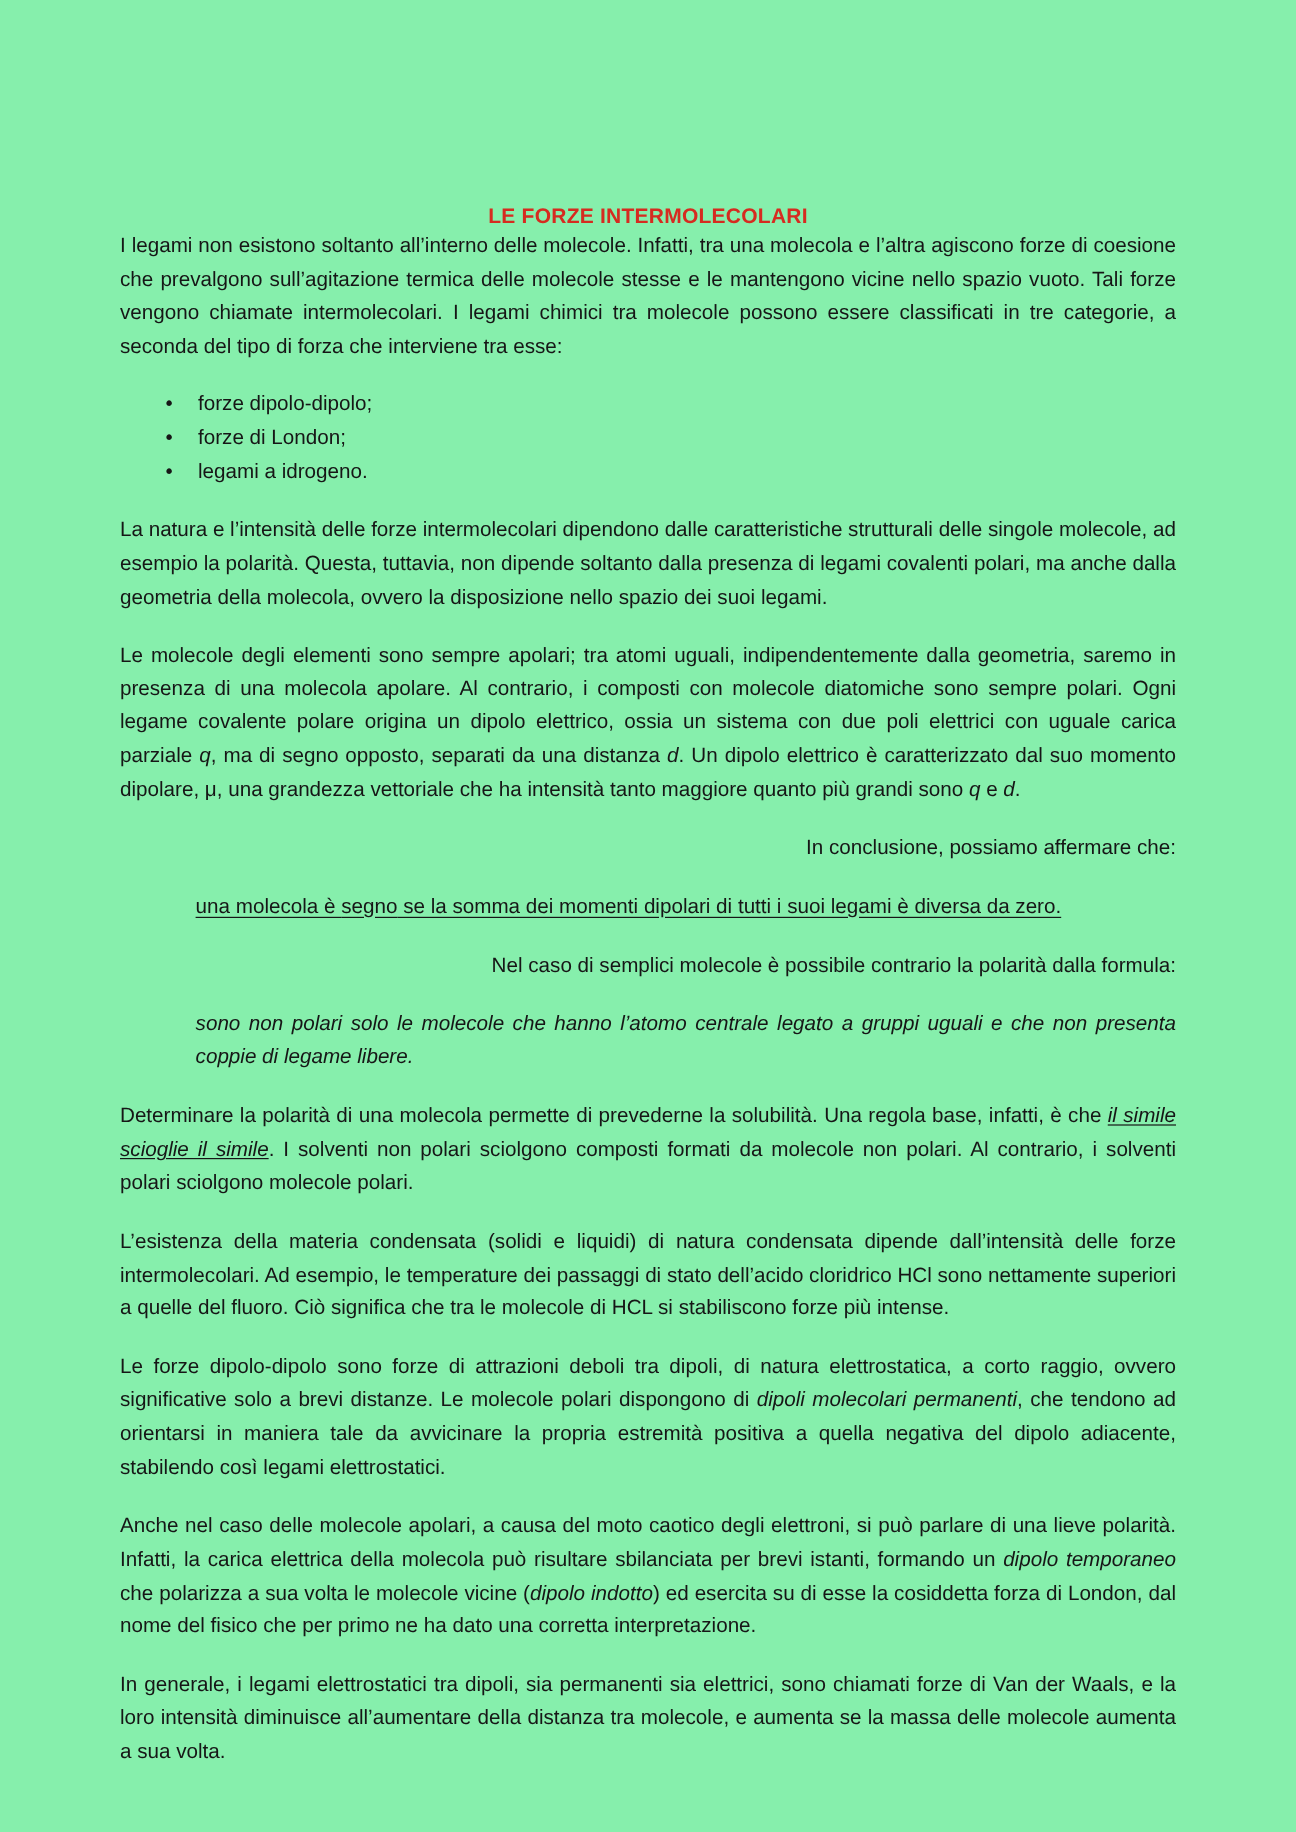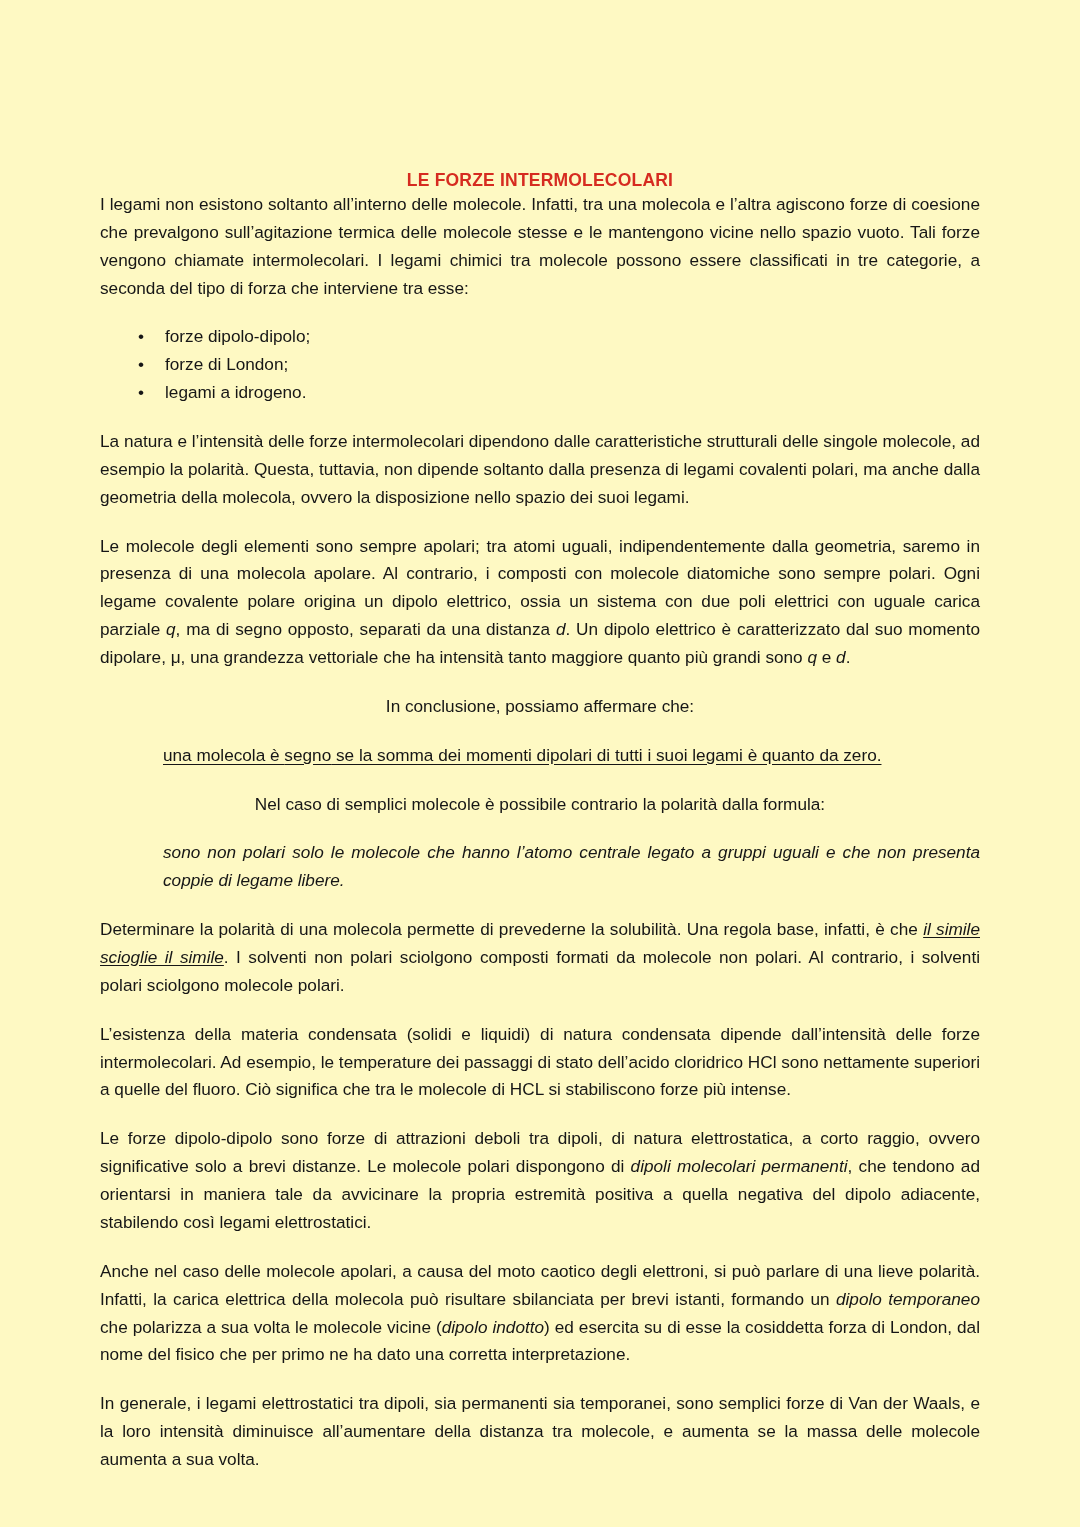--- a/index.html
+++ b/index.html
@@ -6,21 +6,21 @@
   html, body {
     margin: 0;
     padding: 0;
     background: #ffffff;
   }
   .page {
     position: relative;
     width: 1080px;
     height: 1527px;
     margin: 0 auto;
-    background: #fef9c3;
+    background: #86efac;
     overflow: hidden;
     box-sizing: border-box;
     font-family: "Liberation Sans", "DejaVu Sans", sans-serif;
   }
   .content {
     position: absolute;
     left: 100px;
     top: 0;
     width: 880px;
   }
@@ -37,21 +37,21 @@
   p.para {
     margin: 0;
     padding: 0;
     font-size: 17.2px;
     line-height: 1.62;
     color: #161616;
     text-align: justify;
     hyphens: none;
   }
   p.para.left {
-    text-align: center;
+    text-align: right;
   }
   .gap-md { height: 21px; }
   .first-para { margin-top: 28px; }
 
   ul.bullets {
     margin: 0;
     padding: 0;
     list-style: none;
   }
   ul.bullets li {
@@ -113,21 +113,21 @@
     <div class="gap-md"></div>
 
     <p class="para"><span>Le molecole degli elementi sono sempre apolari; tra atomi uguali, indipendentemente dalla geometria, saremo in presenza di una molecola apolare. Al contrario, i composti con molecole diatomiche sono sempre polari. Ogni legame covalente polare origina un </span><b>dipolo elettrico,</b><span> ossia un sistema con due poli elettrici con uguale carica parziale </span><i class="var">q</i><span>, ma di segno opposto, separati da una distanza </span><i class="var">d</i><span>. Un dipolo elettrico è caratterizzato dal suo momento dipolare, μ, una grandezza vettoriale che ha intensità tanto maggiore quanto più grandi sono </span><i class="var">q</i><span> e </span><i class="var">d</i><span>.</span></p>
 
     <div class="gap-md"></div>
 
     <p class="para left">In conclusione, possiamo affermare che:</p>
 
     <div class="gap-md"></div>
 
-    <p class="quote underlined-line"><span>una molecola è </span><b>segno</b><span> se la somma dei momenti dipolari di tutti i suoi legami è quanto da zero.</span></p>
+    <p class="quote underlined-line"><span>una molecola è </span><b>segno</b><span> se la somma dei momenti dipolari di tutti i suoi legami è diversa da zero.</span></p>
 
     <div class="gap-md"></div>
 
     <p class="para left">Nel caso di semplici molecole è possibile contrario la polarità dalla formula:</p>
 
     <div class="gap-md"></div>
 
     <p class="quote italic">sono non polari solo le molecole che hanno l’atomo centrale legato a gruppi uguali e che non presenta coppie di legame libere.</p>
 
     <div class="gap-md"></div>
@@ -141,16 +141,16 @@
     <div class="gap-md"></div>
 
     <p class="para"><span>Le </span><b>forze dipolo-dipolo</b><span> sono forze di attrazioni deboli tra dipoli, di natura elettrostatica, a corto raggio, ovvero significative solo a brevi distanze. Le molecole polari dispongono di </span><i>dipoli molecolari permanenti</i><span>, che tendono ad orientarsi in maniera tale da avvicinare la propria estremità positiva a quella negativa del dipolo adiacente, stabilendo così legami elettrostatici.</span></p>
 
     <div class="gap-md"></div>
 
     <p class="para"><span>Anche nel caso delle molecole apolari, a causa del moto caotico degli elettroni, si può parlare di una lieve polarità. Infatti, la carica elettrica della molecola può risultare sbilanciata per brevi istanti, formando un </span><i>dipolo temporaneo</i><span> che polarizza a sua volta le molecole vicine (</span><i>dipolo indotto</i><span>) ed esercita su di esse la cosiddetta </span><b>forza di London</b><span>, dal nome del fisico che per primo ne ha dato una corretta interpretazione.</span></p>
 
     <div class="gap-md"></div>
 
-    <p class="para"><span>In generale, i legami elettrostatici tra dipoli, sia permanenti sia temporanei, sono semplici </span><b>forze di Van der Waals,</b><span> e la loro intensità diminuisce all’aumentare della distanza tra molecole, e aumenta se la massa delle molecole aumenta a sua volta.</span></p>
+    <p class="para"><span>In generale, i legami elettrostatici tra dipoli, sia permanenti sia elettrici, sono chiamati </span><b>forze di Van der Waals,</b><span> e la loro intensità diminuisce all’aumentare della distanza tra molecole, e aumenta se la massa delle molecole aumenta a sua volta.</span></p>
 
   </div>
 </div>
 
 </body></html>

